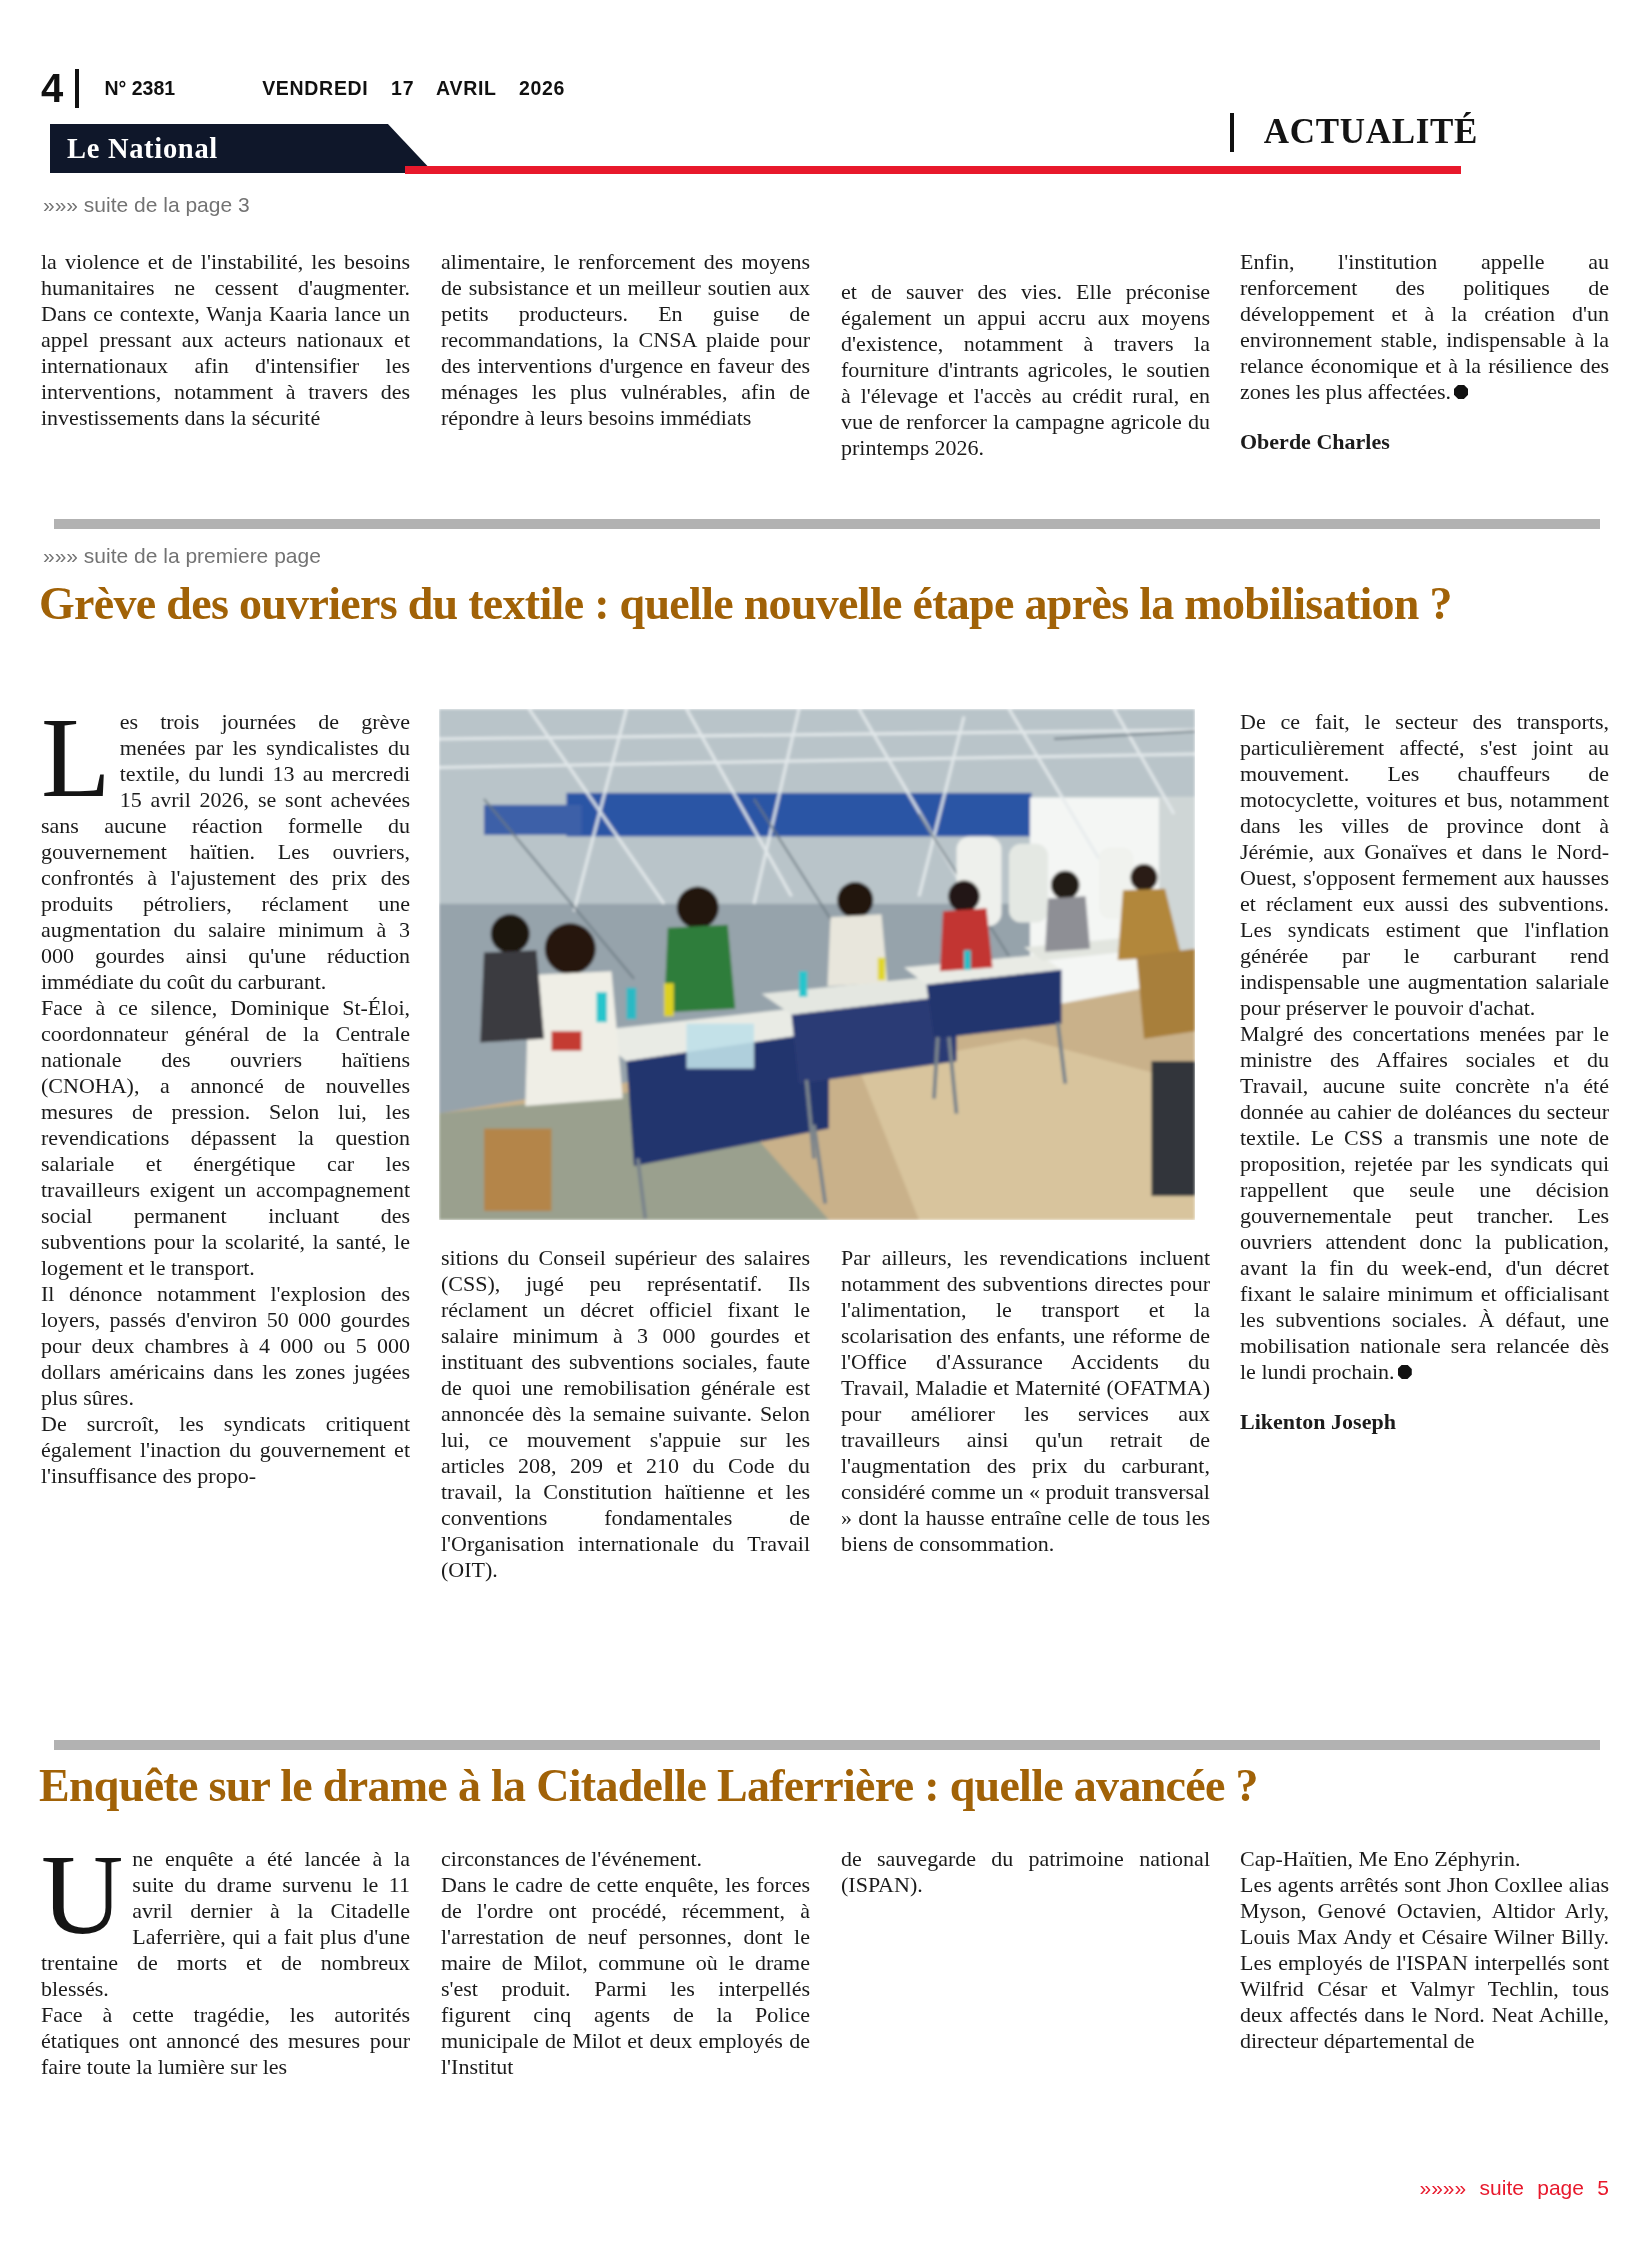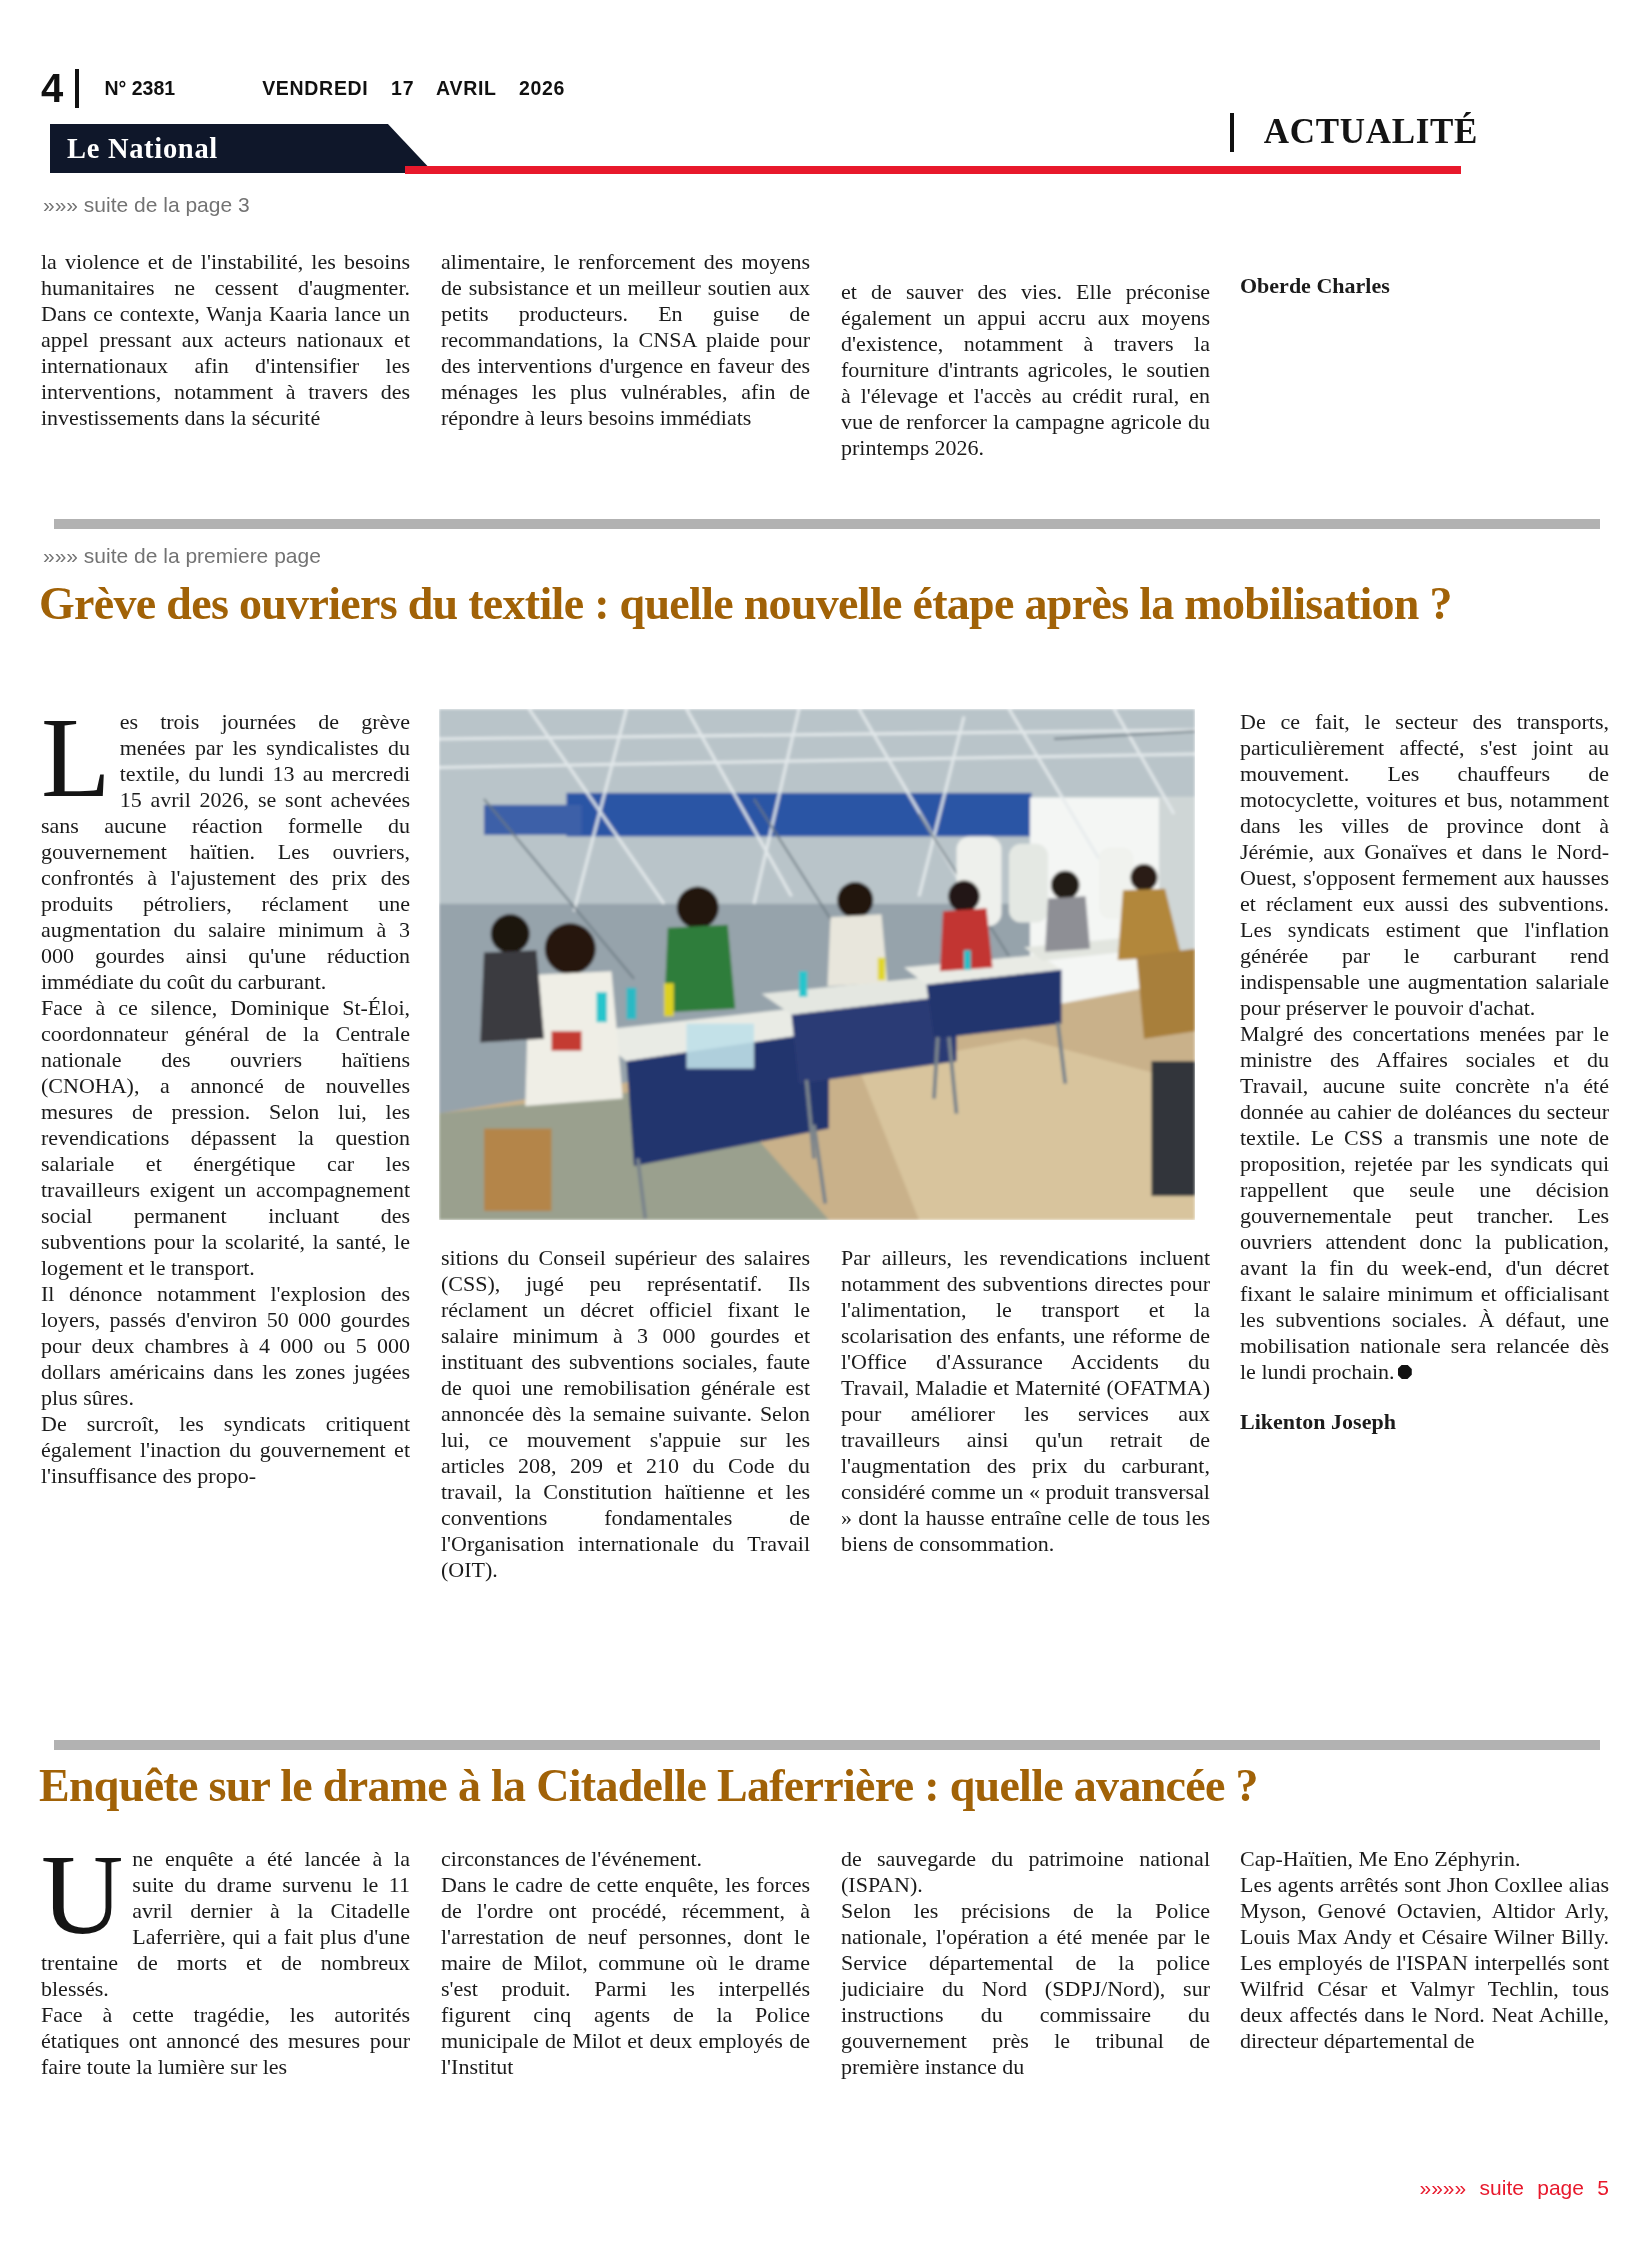--- a/index.html
+++ b/index.html
@@ -65,20 +65,21 @@
 <div class="col" style="left:41px;top:249px;">
   <p>la violence et de l'instabilité, les besoins humanitaires ne cessent d'augmenter. Dans ce contexte, Wanja Kaaria lance un appel pressant aux acteurs nationaux et internationaux afin d'intensifier les interventions, notamment à travers des investissements dans la sécurité</p>
 </div>
 <div class="col" style="left:441px;top:249px;">
   <p>alimentaire, le renforcement des moyens de subsistance et un meilleur soutien aux petits producteurs. En guise de recommandations, la CNSA plaide pour des interventions d'urgence en faveur des ménages les plus vulnérables, afin de répondre à leurs besoins immédiats</p>
 </div>
 <div class="col" style="left:841px;top:249px;margin-top:30px;">
   <p>et de sauver des vies. Elle préconise également un appui accru aux moyens d'existence, notamment à travers la fourniture d'intrants agricoles, le soutien à l'élevage et l'accès au crédit rural, en vue de renforcer la campagne agricole du printemps 2026.</p>
 </div>
 <div class="col" style="left:1240px;top:249px;">
+  <p><span>Enfin, l'institution appelle au renforcement des politiques de développement et à la création d'un environnement stable, indispensable à la relance économique et à la résilience des zones les plus affectées.</span><span class="endmark"></span></p>
   <p class="byline">Oberde Charles</p>
 </div>
 
 <div class="abs graybar" style="top:519px;"></div>
 <div class="abs suite" style="left:43px;top:544px;">»»» suite de la premiere page</div>
 
 <div class="abs headline" style="top:577px;">Grève des ouvriers du textile : quelle nouvelle étape après la mobilisation ?</div>
 
 <div class="abs photo">
 <svg viewBox="0 0 1008 682" preserveAspectRatio="none">
@@ -200,21 +201,20 @@
   <p>Face à cette tragédie, les autorités étatiques ont annoncé des mesures pour faire toute la lumière sur les</p>
 </div>
 
 <div class="col" style="left:441px;top:1846px;">
   <p>circonstances de l'événement.</p>
   <p>Dans le cadre de cette enquête, les forces de l'ordre ont procédé, récemment, à l'arrestation de neuf personnes, dont le maire de Milot, commune où le drame s'est produit. Parmi les interpellés figurent cinq agents de la Police municipale de Milot et deux employés de l'Institut</p>
 </div>
 
 <div class="col" style="left:841px;top:1846px;">
   <p>de sauvegarde du patrimoine national (ISPAN).</p>
-  <p>Selon les précisions de la Police nationale, l'opération a été menée par le Service départemental de la police judiciaire du Nord (SDPJ/Nord), sur instructions du commissaire du gouvernement près le tribunal de première instance du</p>
 </div>
 
 <div class="col" style="left:1240px;top:1846px;">
   <p>Cap-Haïtien, Me Eno Zéphyrin.</p>
   <p>Les agents arrêtés sont Jhon Coxllee alias Myson, Genové Octavien, Altidor Arly, Louis Max Andy et Césaire Wilner Billy. Les employés de l'ISPAN interpellés sont Wilfrid César et Valmyr Techlin, tous deux affectés dans le Nord. Neat Achille, directeur départemental de</p>
 </div>
 
 <div class="abs suite5" style="left:1240px;top:2176px;width:369px;">»»»» suite  page  5</div>
 
 

